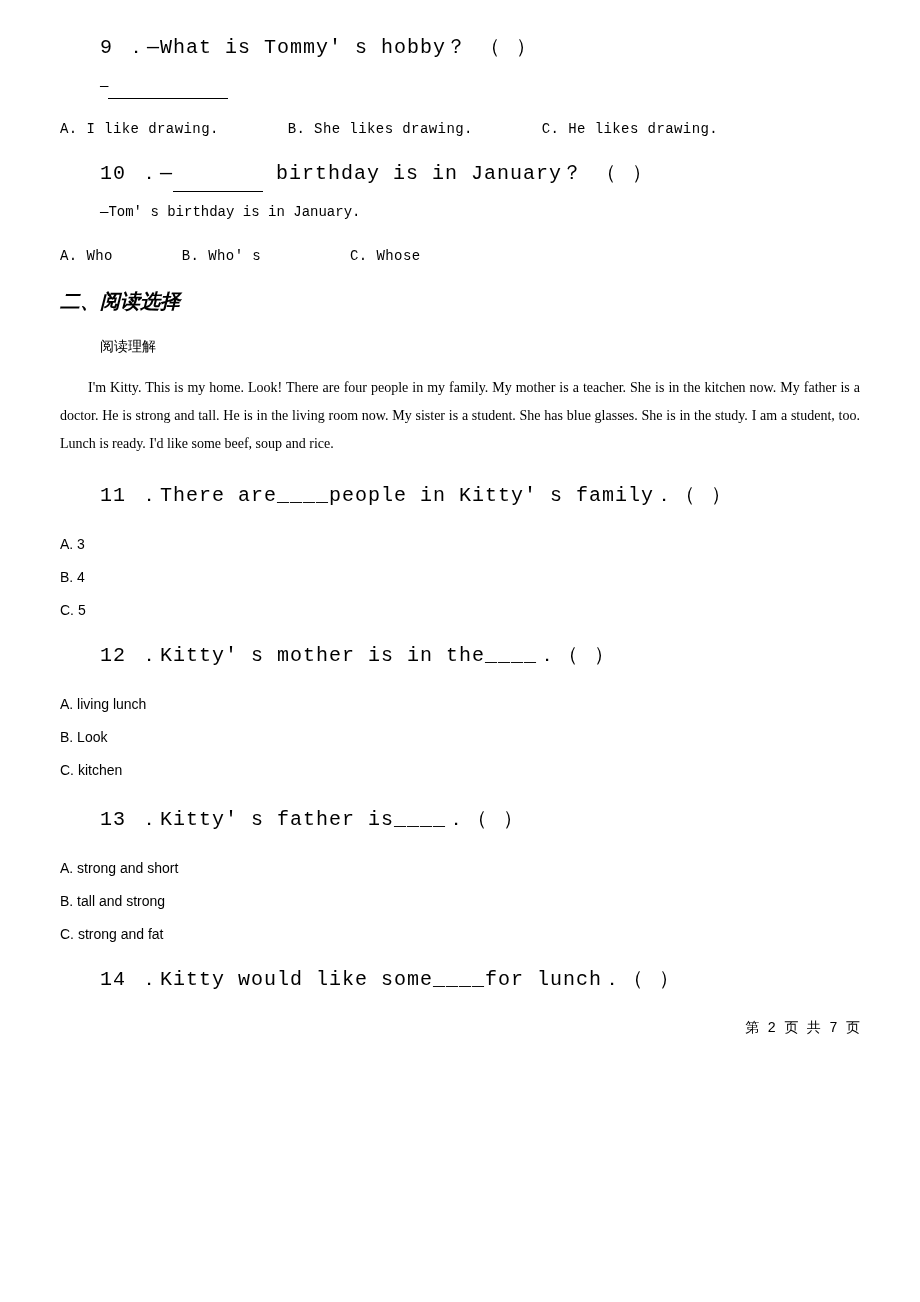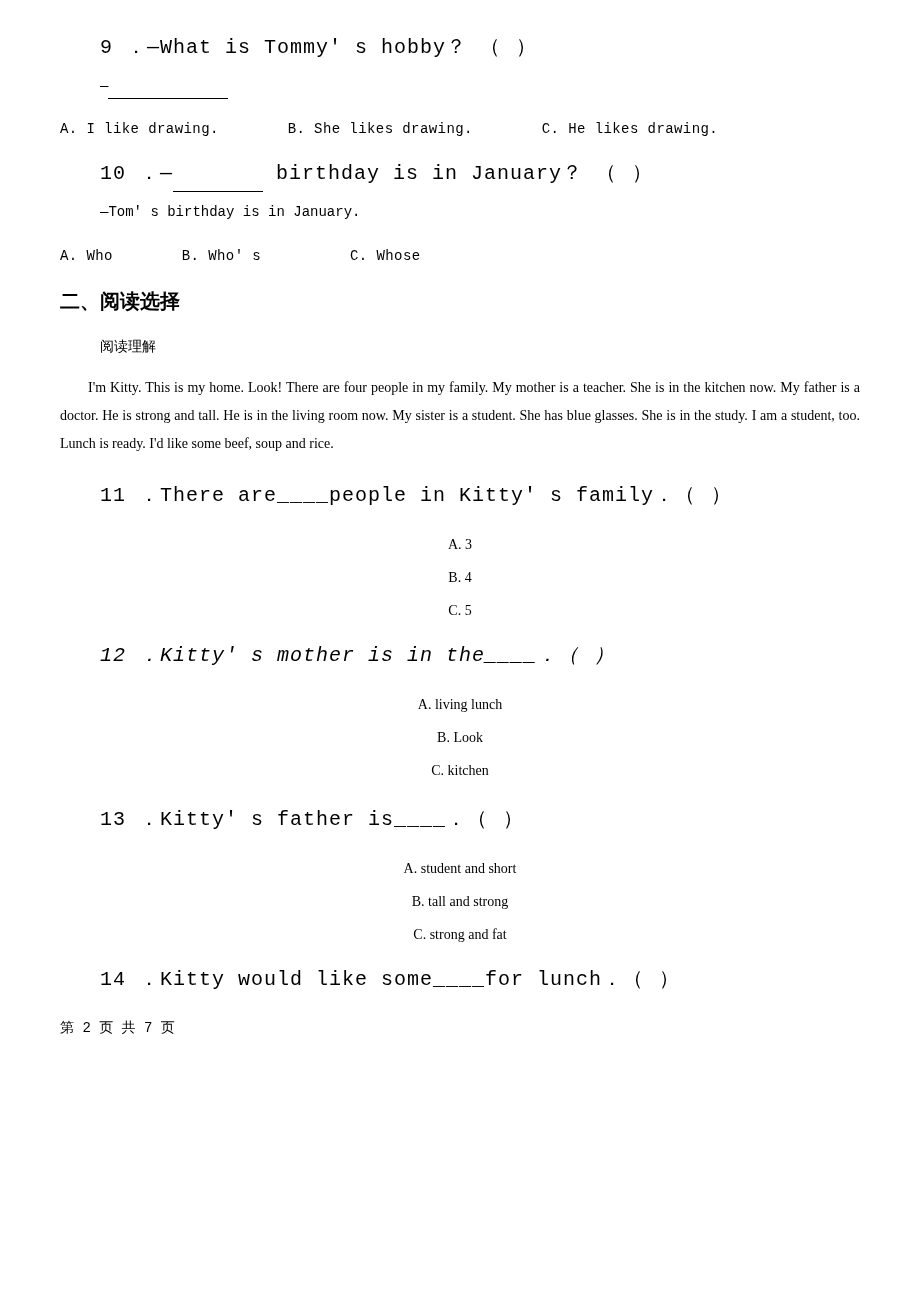--- a/index.html
+++ b/index.html
@@ -46,43 +46,43 @@
       letter-spacing: 0.03em;
     }
     .options-line span {
       margin-right: 60px;
     }
     .section-title {
       font-size: 20px;
       font-weight: bold;
       margin-bottom: 16px;
       margin-top: 10px;
+      font-style: italic;
     }
     .sub-title {
       margin-left: 40px;
       margin-bottom: 14px;
       font-family: "Courier New", monospace;
       font-size: 14px;
     }
     .passage {
       margin-bottom: 20px;
       font-family: Liberation Serif, serif;
       font-size: 14px;
       line-height: 2;
       text-align: justify;
       text-indent: 2em;
     }
     .option-item {
       margin-bottom: 8px;
-      font-family: Liberation Serif, serif;
+      font-family: Liberation Sans, sans-serif;
       font-size: 14px;
-      text-align: center;
     }
     .footer {
-      text-align: left;
+      text-align: right;
       margin-top: 16px;
       font-family: "Courier New", monospace;
       font-size: 14px;
     }
     .bracket {
       letter-spacing: 0.1em;
     }
     .blank-medium {
       display: inline-block;
       width: 90px;
@@ -131,35 +131,35 @@
 
 <div class="question-block">
   <div class="question-line">
     11 ．There are____people in Kitty' s family．<span class="bracket">（    ）</span>
   </div>
 </div>
 <div class="option-item">A. 3</div>
 <div class="option-item">B. 4</div>
 <div class="option-item">C. 5</div>
 
-<div class="question-block" style="margin-top:14px;font-style:italic;">
+<div class="question-block" style="margin-top:14px;">
   <div class="question-line">
     12 ．Kitty' s mother is in the____．<span class="bracket">（    ）</span>
   </div>
 </div>
 <div class="option-item">A. living lunch</div>
 <div class="option-item">B. Look</div>
 <div class="option-item">C. kitchen</div>
 
 <div class="question-block" style="margin-top:19px;">
   <div class="question-line">
     13 ．Kitty' s father is____．<span class="bracket">（    ）</span>
   </div>
 </div>
-<div class="option-item">A. student and short</div>
+<div class="option-item">A. strong and short</div>
 <div class="option-item">B. tall and strong</div>
 <div class="option-item">C. strong and fat</div>
 
 <div class="question-block" style="margin-top:14px;">
   <div class="question-line">
     14 ．Kitty would like some____for lunch．<span class="bracket">（    ）</span>
   </div>
 </div>
 
 <div class="footer">第 2 页 共 7 页</div>

